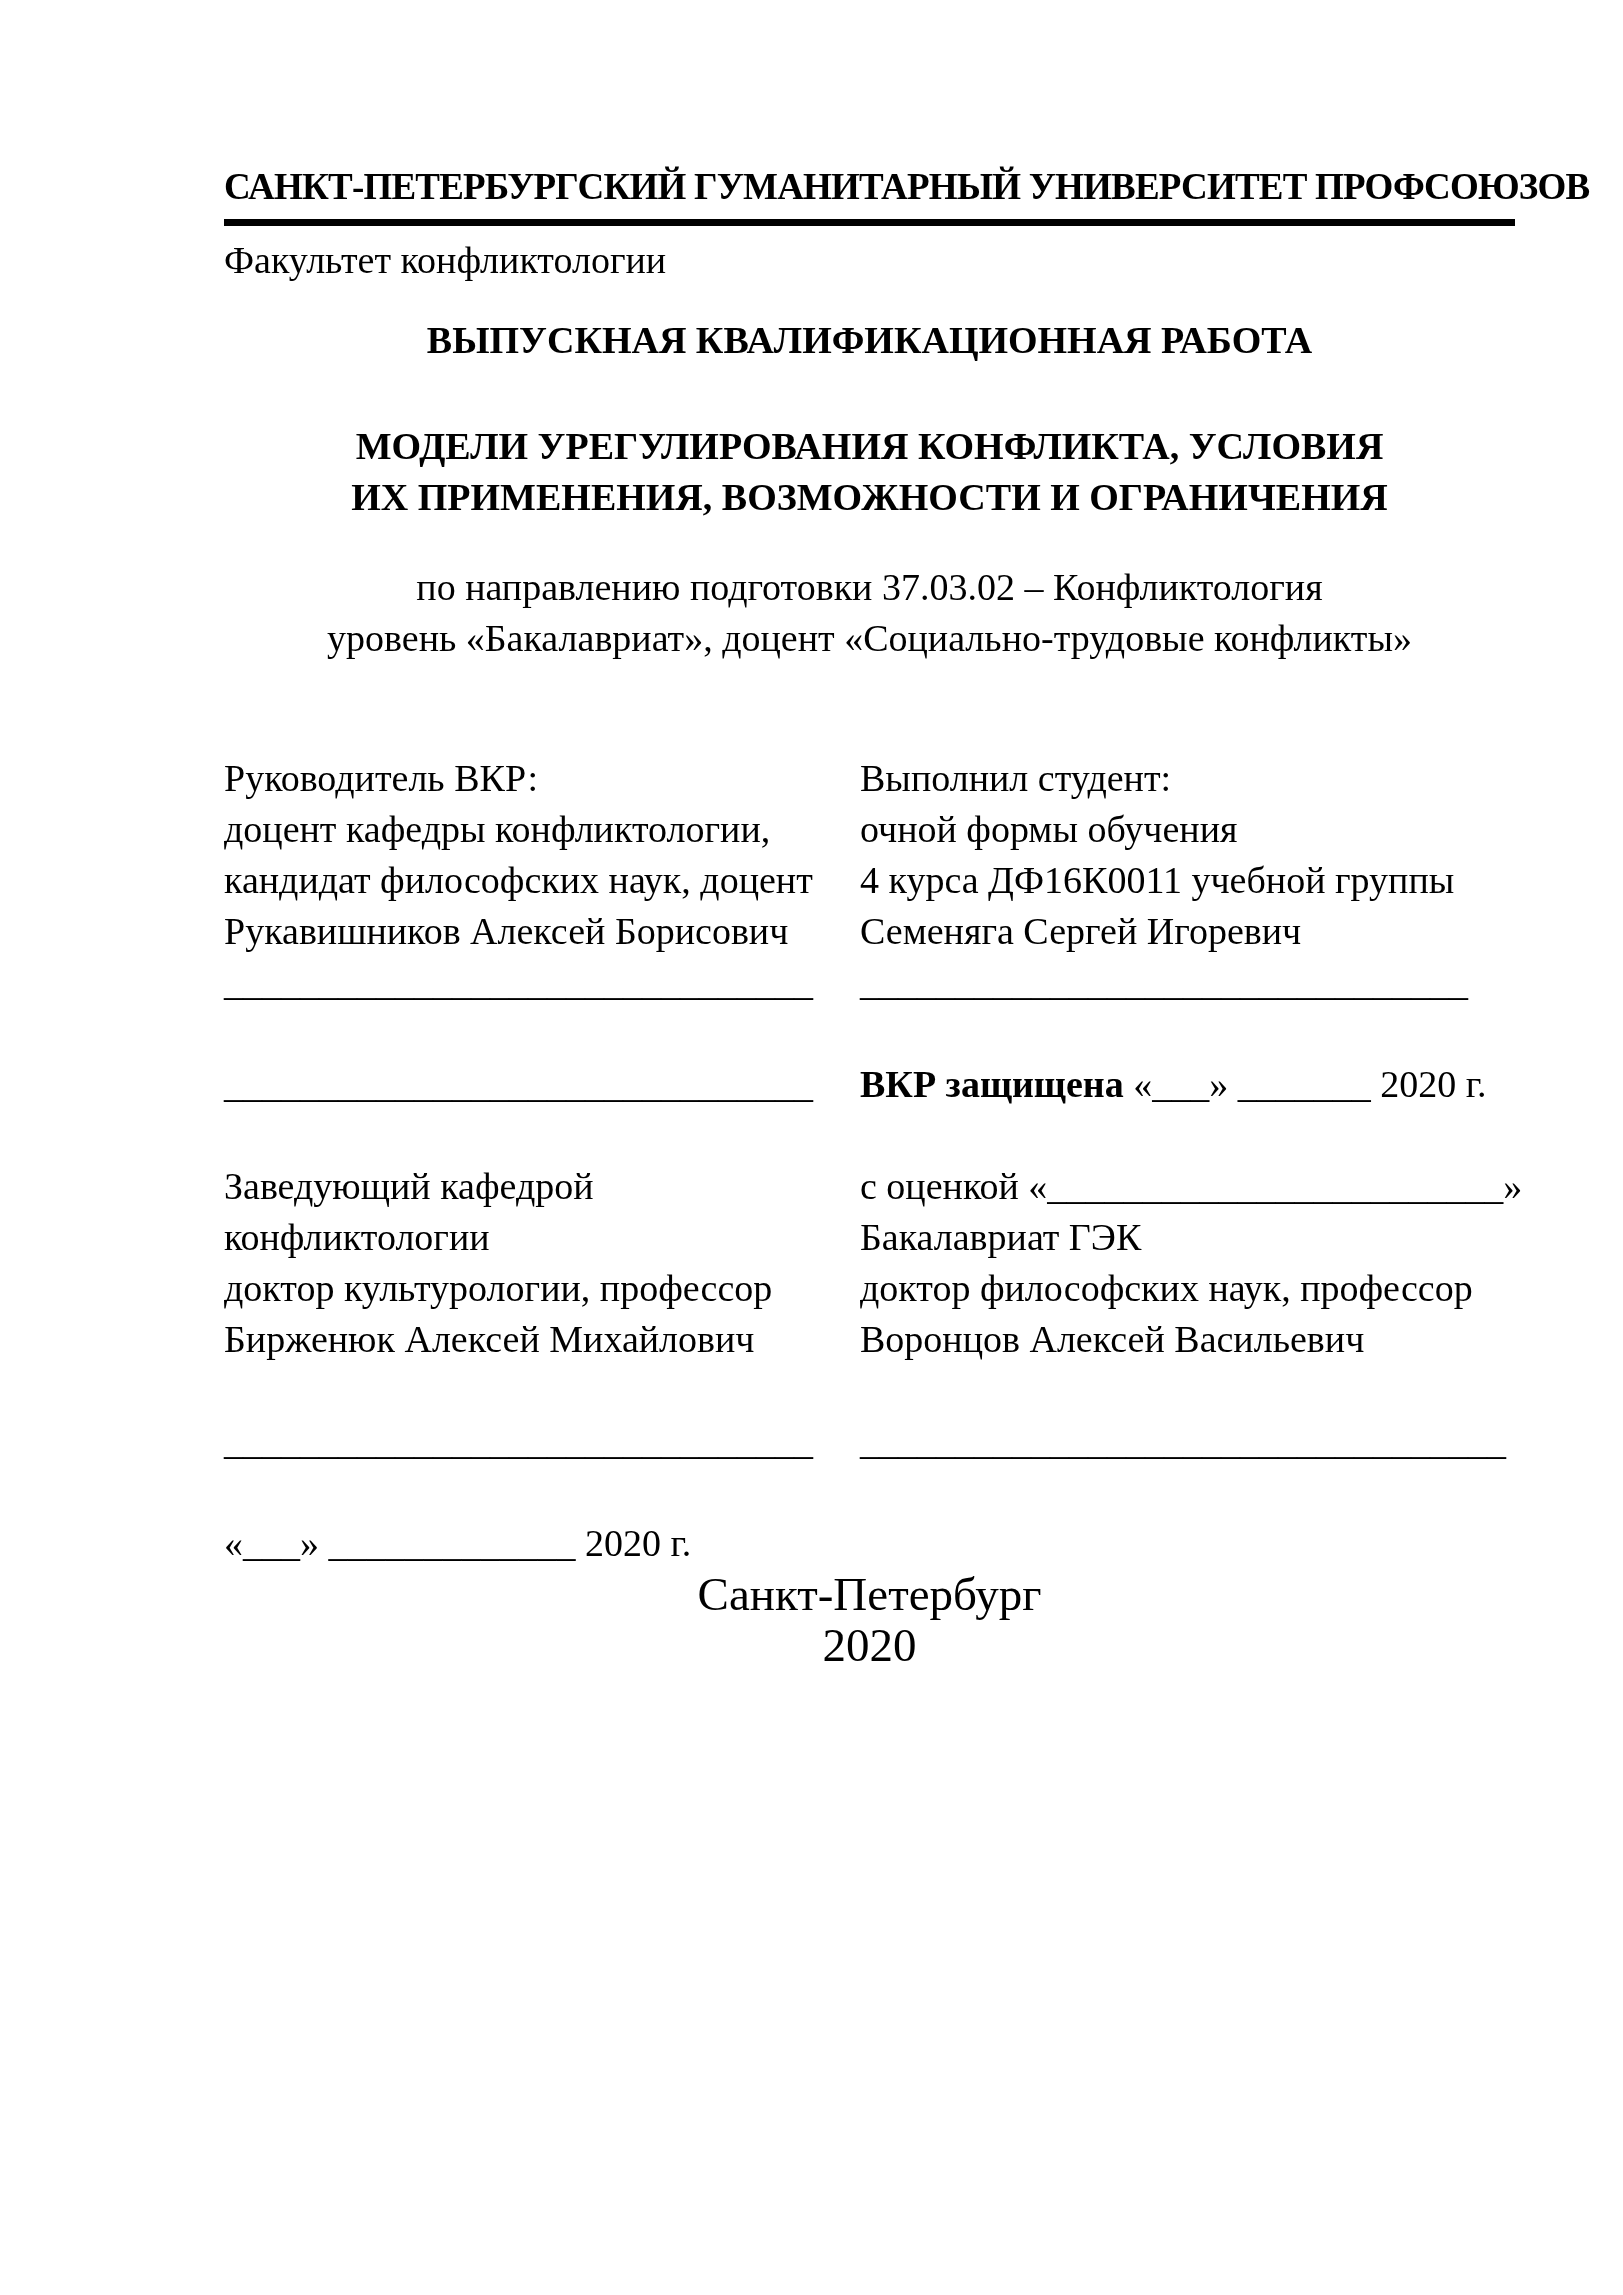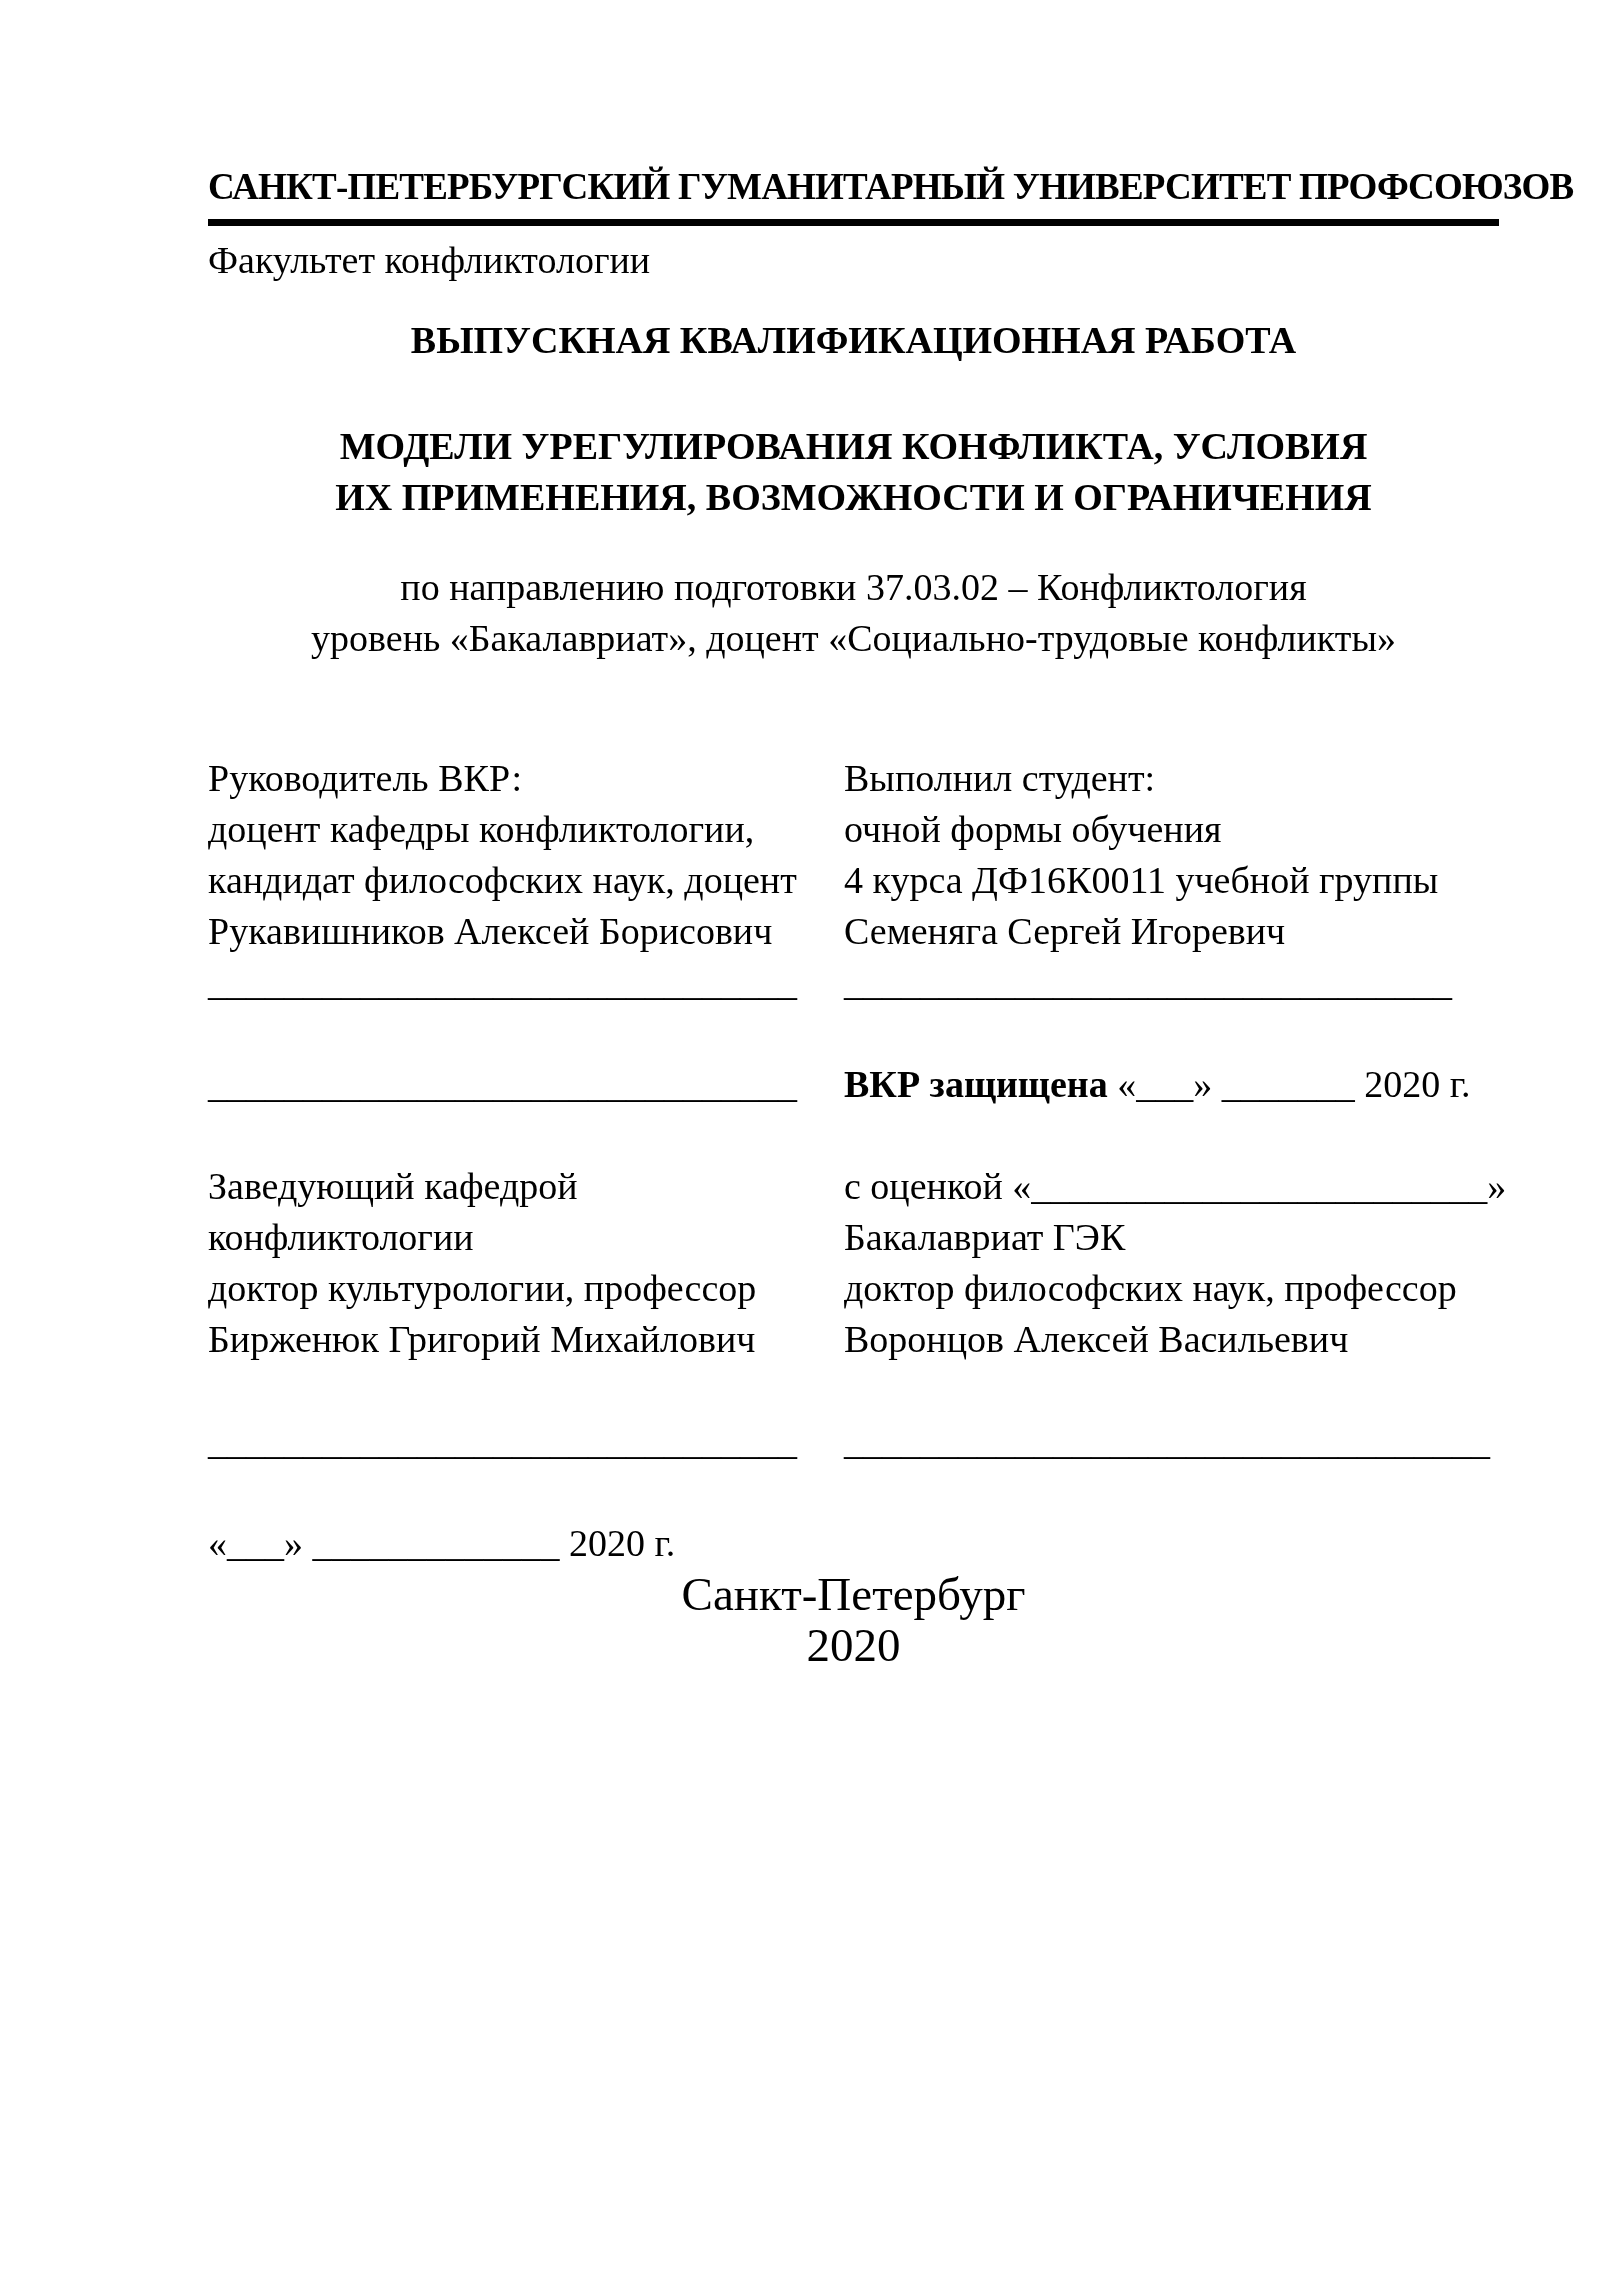--- a/index.html
+++ b/index.html
@@ -8,21 +8,21 @@
     width: 1623px;
     height: 2295px;
     margin: 0 auto;
     background: #ffffff;
     color: #000000;
     font-family: "Liberation Serif", "DejaVu Serif", serif;
     overflow: hidden;
   }
   .content {
     position: absolute;
-    left: 208px;
+    left: 224px;
     top: 0;
     width: 1291px;
   }
   .university {
     margin-top: 163px;
     font-size: 37px;
     font-weight: bold;
     text-align: center;
     line-height: 47px;
     letter-spacing: -0.8px;
@@ -112,21 +112,21 @@
         <div class="ln">доцент кафедры конфликтологии,</div>
         <div class="ln">кандидат философских наук, доцент</div>
         <div class="ln">Рукавишников Алексей Борисович</div>
         <div class="ln">_______________________________</div>
         <div class="ln"></div>
         <div class="ln">_______________________________</div>
         <div class="ln"></div>
         <div class="ln">Заведующий кафедрой</div>
         <div class="ln">конфликтологии</div>
         <div class="ln">доктор культурологии, профессор</div>
-        <div class="ln">Бирженюк Григорий Михайлович</div>
+        <div class="ln">Бирженюк Алексей Михайлович</div>
         <div class="ln"></div>
         <div class="ln">_______________________________</div>
         <div class="ln"></div>
         <div class="ln">«___» _____________ 2020 г.</div>
       </div>
 
       <div class="col right">
         <div class="ln">Выполнил студент:</div>
         <div class="ln">очной формы обучения</div>
         <div class="ln">4 курса ДФ16К0011 учебной группы</div>

